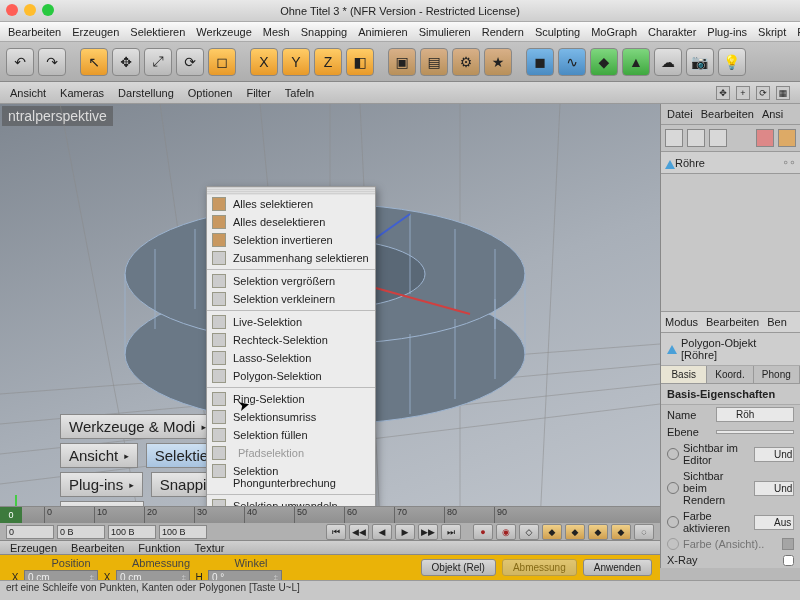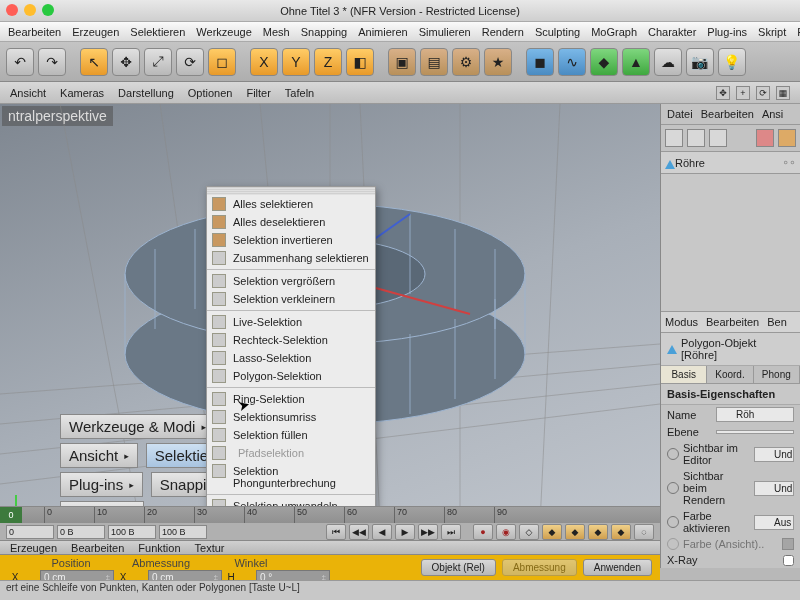--- a/index.html
+++ b/index.html
@@ -86,21 +86,21 @@
 .tl-btn.key{background:linear-gradient(#f0d088,#d0a050);}
 
 .bottom-tabs{height:22px;background:linear-gradient(#d0d0d0,#b8b8b8);border-top:1px solid #888;display:flex;align-items:center;gap:14px;padding:0 10px;font-size:11px;}
 
 .coords{height:32px;background:#eab308;border-top:1px solid #888;padding:2px 8px;}
 .coords-head{display:flex;font-size:10px;color:#444;}
 .coords-head span{flex:0 0 90px;text-align:center;}
 .coords-head span:first-child{flex:0 0 18px;}
 .coords-row{display:flex;gap:2px;align-items:center;margin-top:1px;}
 .clab{width:14px;font-size:10px;text-align:center;}
-.cval{width:74px;height:14px;background:#9a9a9a;border:1px solid #777;color:#eee;font-size:10px;padding:0 3px;display:flex;align-items:center;justify-content:space-between;margin-left:16px;}
+.cval{width:74px;height:14px;background:#9a9a9a;border:1px solid #777;color:#eee;font-size:10px;padding:0 3px;display:flex;align-items:center;justify-content:space-between;}
 .cval::after{content:"‡";color:#ccc;font-size:8px;}
 .coords .btns{display:flex;gap:6px;margin-top:2px;}
 .cbtn{padding:2px 10px;background:linear-gradient(#d8d8d8,#b8b8b8);border:1px solid #888;border-radius:3px;font-size:10px;}
 
 .bottom-row{position:absolute;left:0;right:140px;bottom:14px;height:80px;display:flex;flex-direction:column;}
 .status{position:absolute;bottom:0;left:0;right:0;height:20px;background:#c8c8c8;border-top:1px solid #999;font-size:10px;padding:1px 6px;color:#333;}
 </style>
 </head>
 <body>
 

